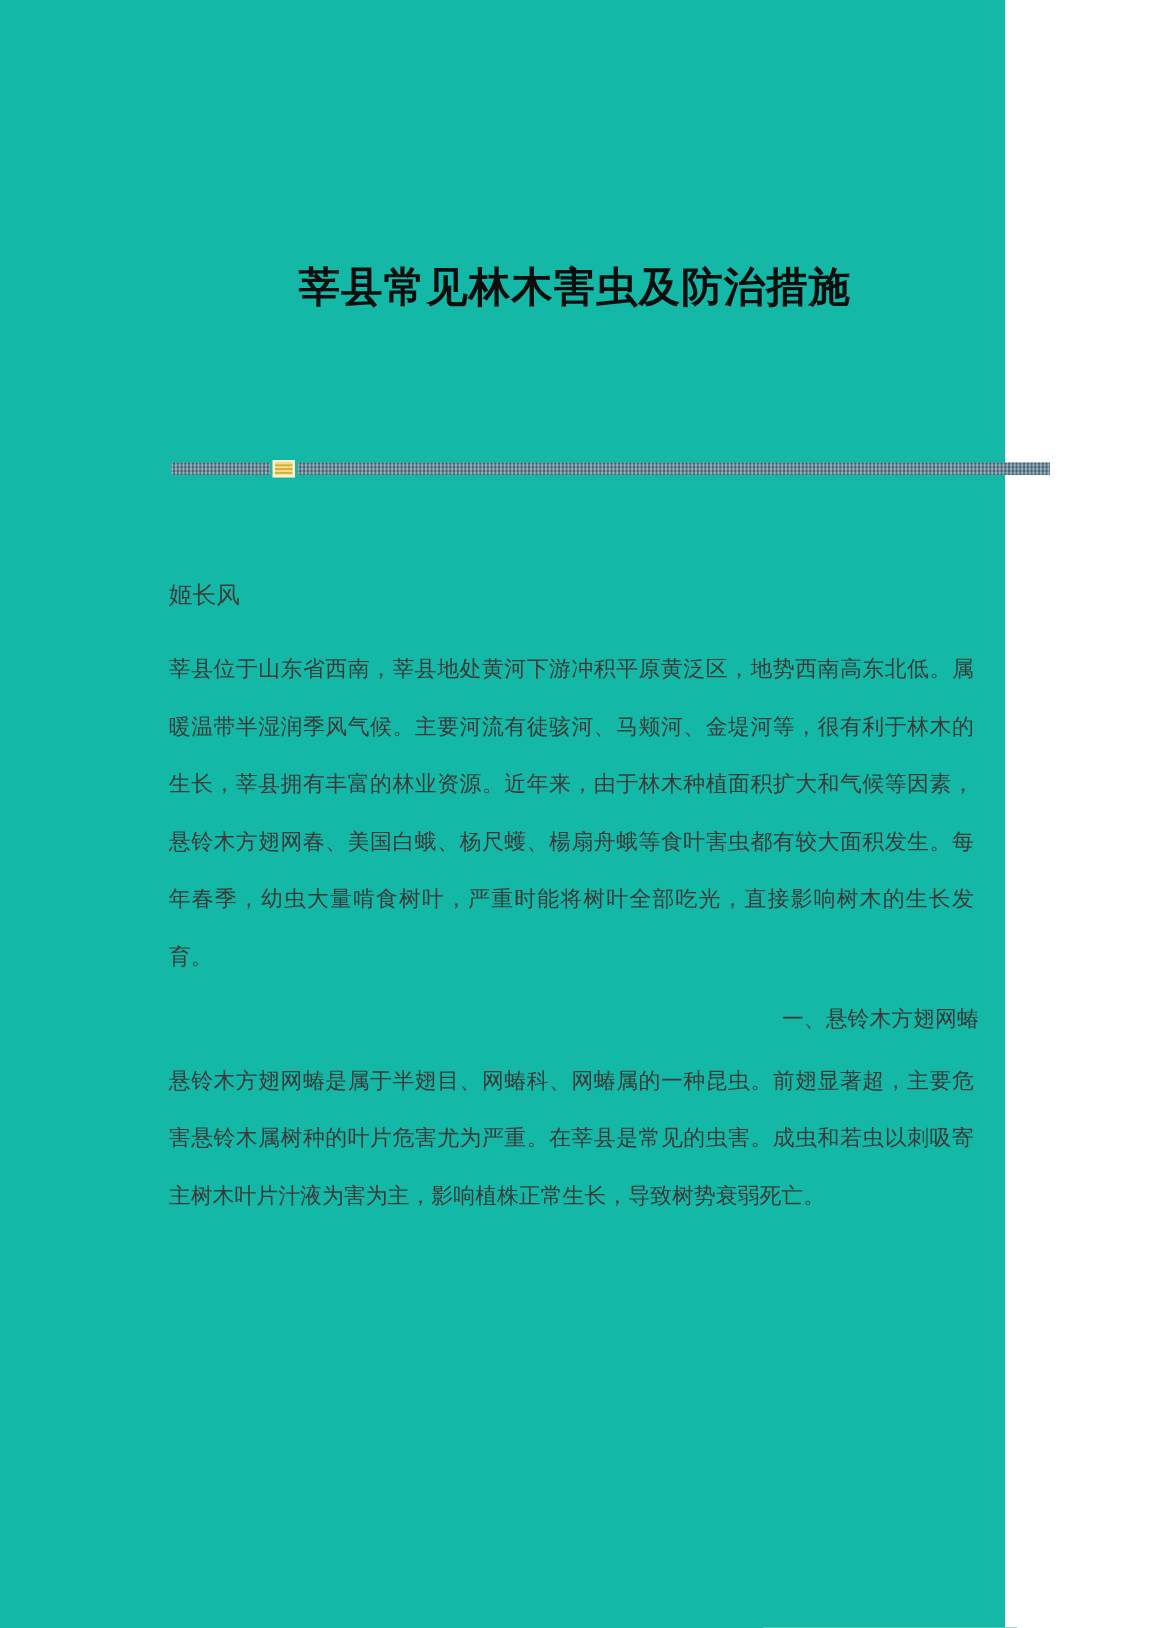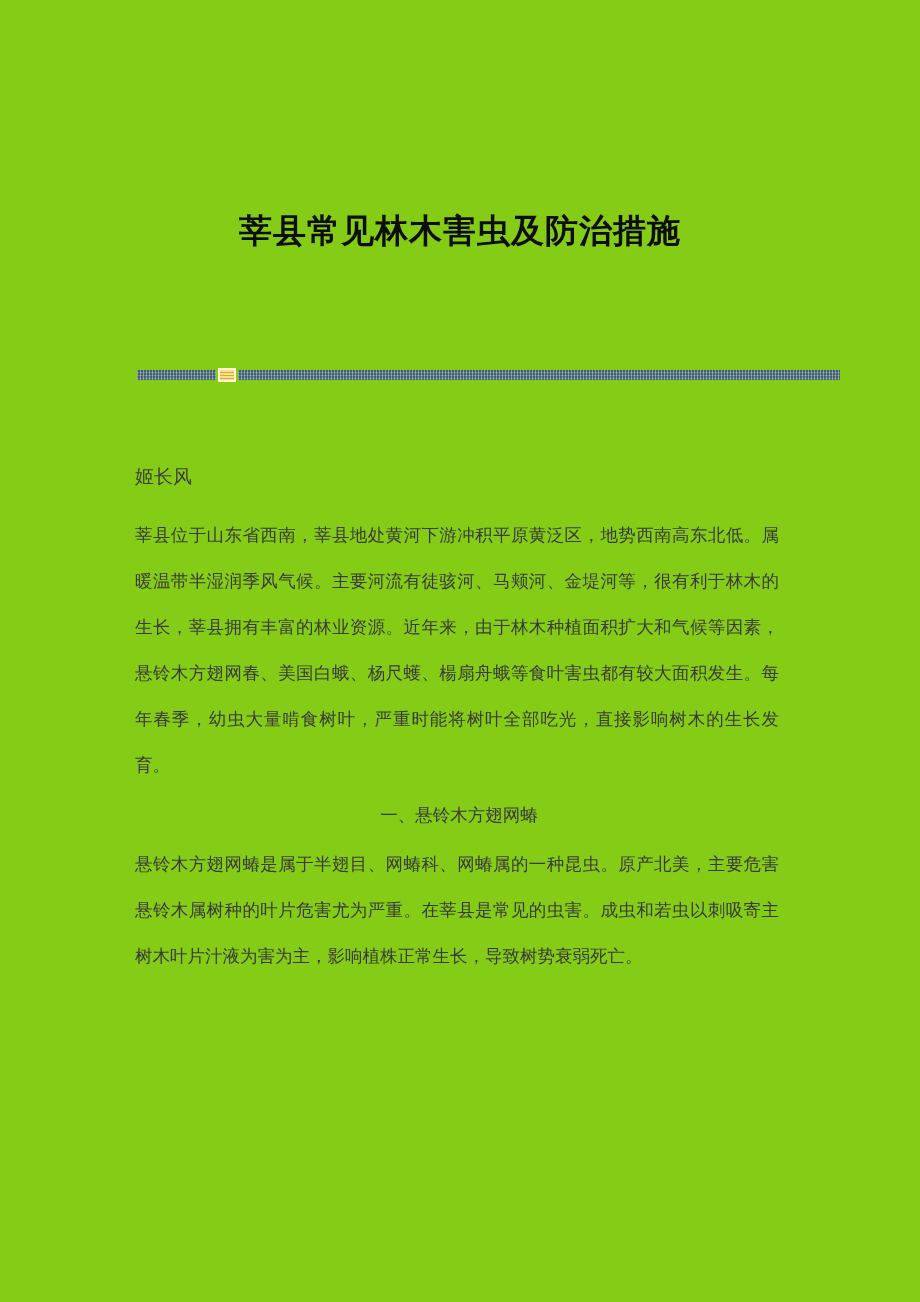--- a/index.html
+++ b/index.html
@@ -10,23 +10,23 @@
     width: 920px;
     height: 1302px;
     background: #ffffff;
     font-family: "Liberation Serif", "DejaVu Serif", serif;
     overflow: hidden;
     position: relative;
   }
 
   .page {
     position: relative;
-    width: 920px;
+    width: 804px;
     height: 1302px;
-    background: #84cc16;
+    background: #14b8a6;
     box-sizing: border-box;
     text-decoration: underline;
   }
 
   
   .doc-title {
     position: absolute;
     top: 212px;
     left: 0;
     width: 920px;
@@ -108,21 +108,21 @@
     text-align: justify;
     text-justify: inter-ideograph;
     margin: 0 4px 4px 0;
     font-family: "Liberation Serif", "DejaVu Serif", serif;
   }
   .section-heading {
     font-size: 17.5px;
     color: #3a3a3a;
     line-height: 2.62;
     margin: 0 0 4px 0;
-    text-align: center;
+    text-align: right;
     font-family: "Liberation Serif", "DejaVu Serif", serif;
   }
   .para-last {
     margin-bottom: 0;
   }
 </style>
 </head>
 <body>
 
 <div class="page">
@@ -136,18 +136,18 @@
   </div>
 
   <div class="content">
 
     <div class="byline">姬长风</div>
 
     <p class="para">莘县位于山东省西南，莘县地处黄河下游冲积平原黄泛区，地势西南高东北低。属暖温带半湿润季风气候。主要河流有徒骇河、马颊河、金堤河等，很有利于林木的生长，莘县拥有丰富的林业资源。近年来，由于林木种植面积扩大和气候等因素，悬铃木方翅网春、美国白蛾、杨尺蠖、楊扇舟蛾等食叶害虫都有较大面积发生。每年春季，幼虫大量啃食树叶，严重时能将树叶全部吃光，直接影响树木的生长发育。</p>
 
     <p class="section-heading">一、悬铃木方翅网蝽</p>
 
-    <p class="para">悬铃木方翅网蝽是属于半翅目、网蝽科、网蝽属的一种昆虫。原产北美，主要危害悬铃木属树种的叶片危害尤为严重。在莘县是常见的虫害。成虫和若虫以刺吸寄主树木叶片汁液为害为主，影响植株正常生长，导致树势衰弱死亡。</p>
+    <p class="para">悬铃木方翅网蝽是属于半翅目、网蝽科、网蝽属的一种昆虫。前翅显著超，主要危害悬铃木属树种的叶片危害尤为严重。在莘县是常见的虫害。成虫和若虫以刺吸寄主树木叶片汁液为害为主，影响植株正常生长，导致树势衰弱死亡。</p>
 
 
   </div>
 
 </div>
 
 </body></html>

